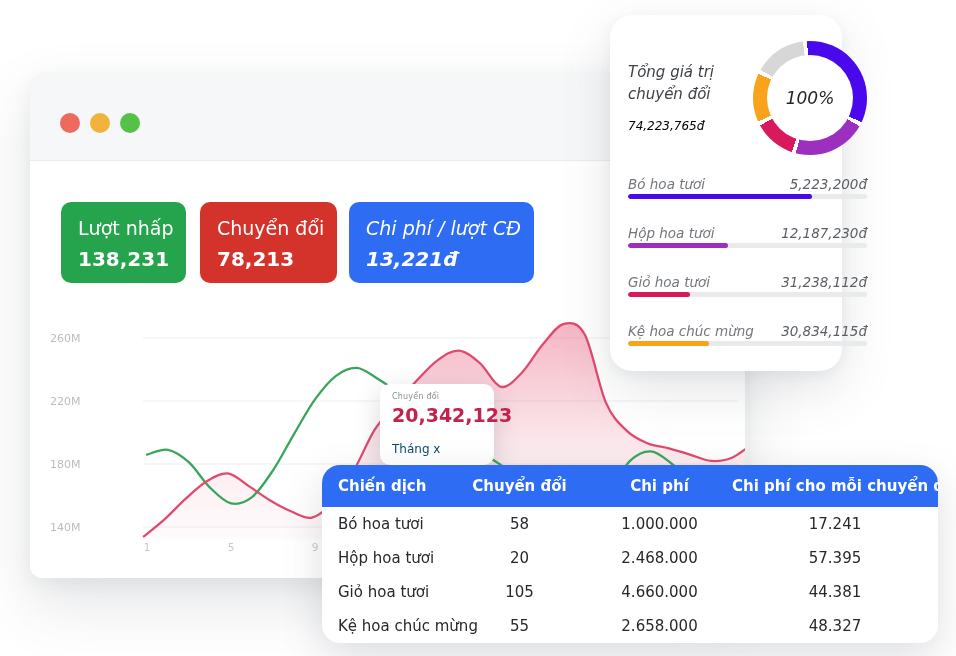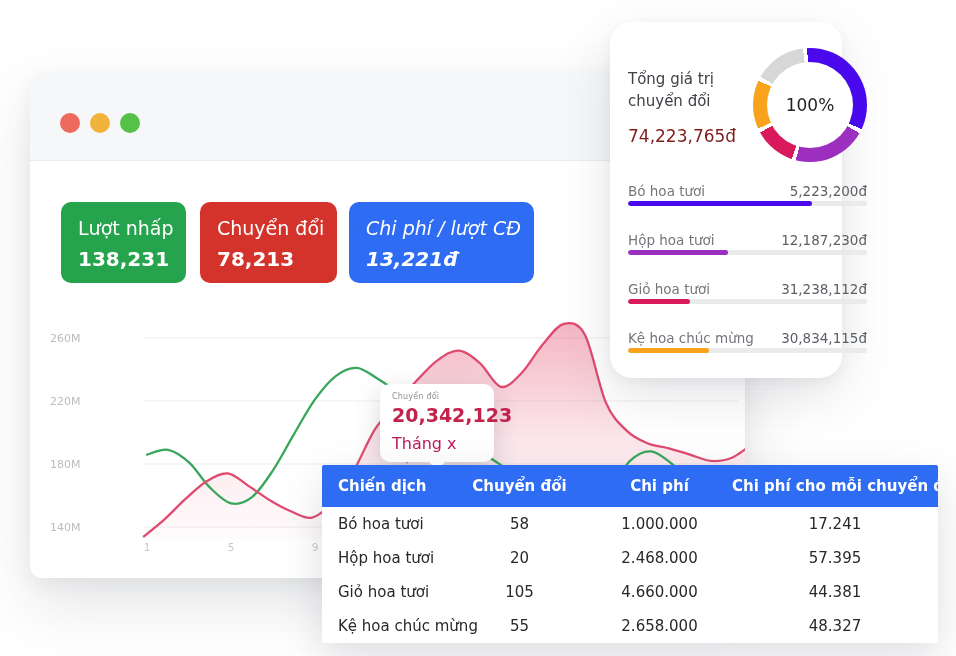--- a/index.html
+++ b/index.html
@@ -31,43 +31,43 @@
   #chart { position:absolute; left:0; top:227px; }
 
   
   .chart-tooltip { position:absolute; left:350px; top:311px; width:114px; z-index:2;
     background:#fff; border-radius:10px; padding:8px 13px 9px 12px;
     box-shadow:0 8px 26px rgba(70,75,90,.22); }
   .chart-tooltip::after { content:""; position:absolute; bottom:-8px; left:48px;
     border:9px solid transparent; border-top:9px solid #fff; border-bottom:0; }
   .tt-label { display:block; font-size:8px; color:#8a8f94; letter-spacing:.2px; }
   .tt-value { display:block; font-size:19px; font-weight:bold; color:#c2224b; margin-top:3px; white-space:nowrap; }
-  .tt-period { display:block; font-size:16px; color:#be185d; margin-top:8px; }
-
-  
-  .summary-card { position:absolute; left:610px; top:22px; width:232px; height:356px;
+  .tt-period { display:block; font-size:12px; color:#0c4a6e; margin-top:16px; }
+
+  
+  .summary-card { position:absolute; left:610px; top:15px; width:232px; height:356px;
     background:#fff; border-radius:22px; z-index:4;
-    box-shadow:0 18px 50px rgba(90,96,108,.17), 0 4px 12px rgba(90,96,108,.07); }
+    box-shadow:0 18px 50px rgba(90,96,108,.17), 0 4px 12px rgba(90,96,108,.07);font-style:italic; }
   .sum-title { position:absolute; left:18px; top:46px; width:120px;
     font-size:15px; line-height:22px; color:#3e4247; }
   .sum-title span { display:block; }
-  .sum-total { position:absolute; left:18px; top:104px; font-size:17px; color:#7f1d1d; white-space:nowrap; }
+  .sum-total { position:absolute; left:18px; top:104px; font-size:12px; color:#000000; white-space:nowrap; }
   .donut { position:absolute; left:143px; top:26px; width:114px; height:114px; border-radius:50%; }
   .donut-hole { position:absolute; inset:14px; background:#fff; border-radius:50%;
     display:flex; align-items:center; justify-content:center; font-size:17px; color:#1f2226; }
   .sum-list { position:absolute; left:18px; top:155px; width:239px; }
   .s-row { height:49px; padding-top:5px; }
   .s-row .s-label { font-size:13.5px; line-height:19px; color:#73777c; float:left; }
   .s-row .s-value { font-size:13.5px; line-height:19px; color:#5b5f64; float:right; }
   .s-track { clear:both; height:5px; background:#e9eaeb; border-radius:3px; margin-top:4px; overflow:hidden; }
   .s-fill { height:5px; border-radius:3px; }
 
   
   .data-table { position:absolute; left:322px; top:465px; width:616px; height:178px;
-    background:#fff; border-radius:2px; z-index:4; overflow:hidden;
+    background:#fff; border-radius:18px; z-index:4; overflow:hidden;
     box-shadow:0 14px 40px rgba(90,96,108,.20); }
   .t-head { display:grid; grid-template-columns:130px 135px 145px 206px; height:42px;
     background:#2e6cf3; color:#fff; font-weight:bold; font-size:15px; line-height:42px; }
   .t-head .th { text-align:center; white-space:nowrap; }
   .t-head .th:first-child { text-align:left; padding-left:16px; }
   .t-body .tr { display:grid; grid-template-columns:130px 135px 145px 206px; height:34px;
     font-size:15px; line-height:34px; color:#26282c; }
   .t-body .td { text-align:center; white-space:nowrap; }
   .t-body .td:first-child { text-align:left; padding-left:16px; }
 </style>

